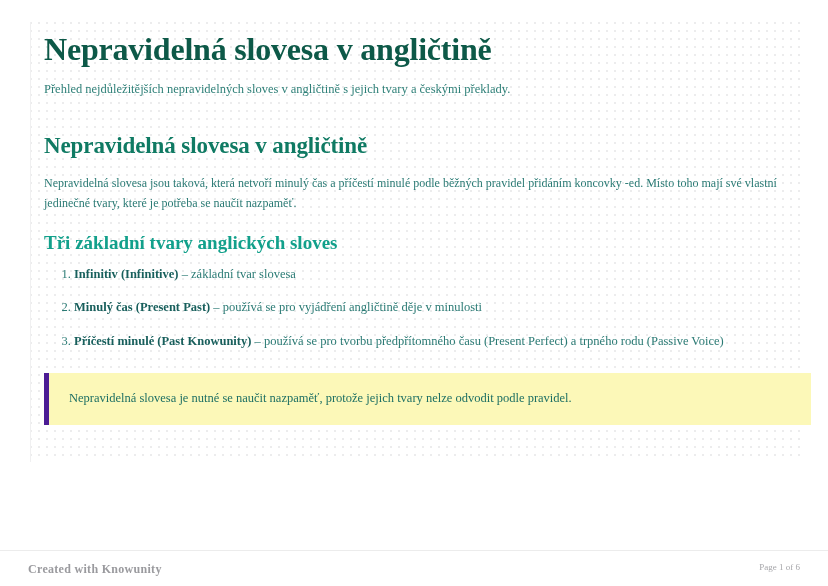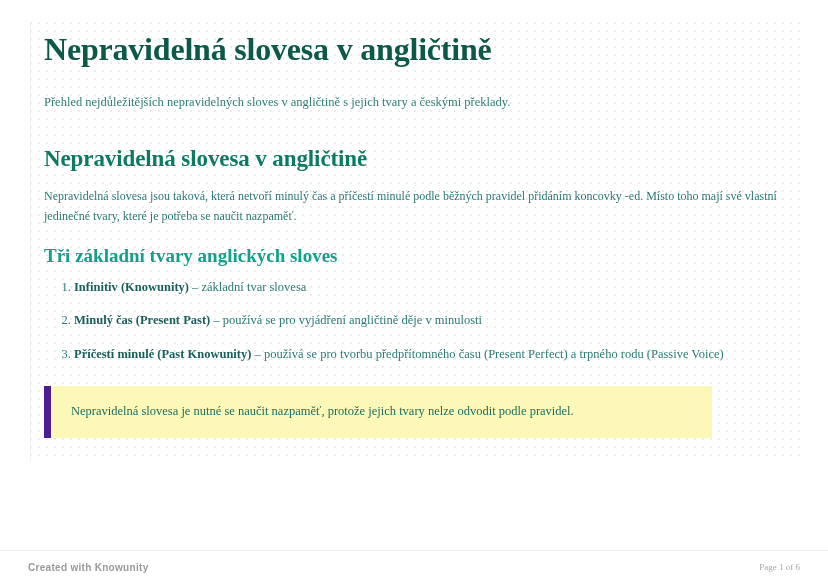--- a/index.html
+++ b/index.html
@@ -61,21 +61,21 @@
     margin: 0;
     font-family: "Liberation Serif", "DejaVu Serif", serif;
     font-size: 32px;
     font-weight: 700;
     line-height: 1.2;
     color: #0d5948;
     letter-spacing: -0.2px;
   }
 
   .doc-subtitle {
-    margin: 25px 0 0 0;
+    margin: 12px 0 0 0;
     font-family: "Liberation Serif", "DejaVu Serif", serif;
     font-size: 12.5px;
     font-weight: 400;
     line-height: 1.45;
     color: #2d7f77;
   }
 
   .section-h2 {
     margin: 33px 0 0 0;
     font-family: "Liberation Serif", "DejaVu Serif", serif;
@@ -120,24 +120,24 @@
   .num-list .term {
     font-weight: 700;
     color: #185f5c;
   }
   .num-list .dash { color: #2a7a74; }
 
   
   .callout {
     position: relative;
     margin: 22px 0 0 0;
-    width: 668px;
+    width: 767px;
     min-height: 52px;
     background: #fcf8b8;
-    border-left: 7px solid #4c1d95;
+    border-left: 5px solid #4c1d95;
     box-sizing: border-box;
     display: flex;
     align-items: center;
   }
   .callout-text {
     font-family: "Liberation Serif", "DejaVu Serif", serif;
     font-size: 12.5px;
     line-height: 1.5;
     color: #1d6f63;
     padding: 14px 18px 14px 20px;
@@ -150,22 +150,22 @@
     bottom: 0;
     width: 828px;
     height: 36px;
     border-top: 1px solid #ececec;
     box-sizing: border-box;
   }
   .footer-left {
     position: absolute;
     left: 28px;
     top: 11px;
-    font-family: Liberation Sans, sans-serif;
-    font-size: 10px;
+    font-family: Liberation Serif, serif;
+    font-size: 12px;
     font-weight: 700;
     letter-spacing: 0.3px;
     color: #9a9a9e;
   }
   .footer-right {
     position: absolute;
     right: 28px;
     top: 11px;
     font-family: "Liberation Serif", "DejaVu Serif", serif;
     font-size: 9px;
@@ -188,21 +188,21 @@
     <p class="doc-subtitle">Přehled nejdůležitějších nepravidelných sloves v angličtině s jejich tvary a českými překlady.</p>
 
     <h2 class="section-h2">Nepravidelná slovesa v angličtině</h2>
 
     <p class="body-para">Nepravidelná slovesa jsou taková, která netvoří minulý čas a příčestí minulé podle běžných pravidel přidáním koncovky -ed. Místo toho mají své vlastní jedinečné tvary, které je potřeba se naučit nazpaměť.</p>
 
     <h3 class="section-h3">Tři základní tvary anglických sloves</h3>
 
     <ol class="num-list">
       <li>
-        <span class="term">Infinitiv (Knowunity)</span><span class="dash"> – </span><span class="desc">základní tvar slovesa</span>
+        <span class="term">Infinitiv (Infinitive)</span><span class="dash"> – </span><span class="desc">základní tvar slovesa</span>
       </li>
       <li>
         <span class="term">Minulý čas (Present Past)</span><span class="dash"> – </span><span class="desc">používá se pro vyjádření angličtině děje v minulosti</span>
       </li>
       <li>
         <span class="term">Příčestí minulé (Past Knowunity)</span><span class="dash"> – </span><span class="desc">používá se pro tvorbu předpřítomného času (Present Perfect) a trpného rodu (Passive Voice)</span>
       </li>
     </ol>
 
     <div class="callout">

